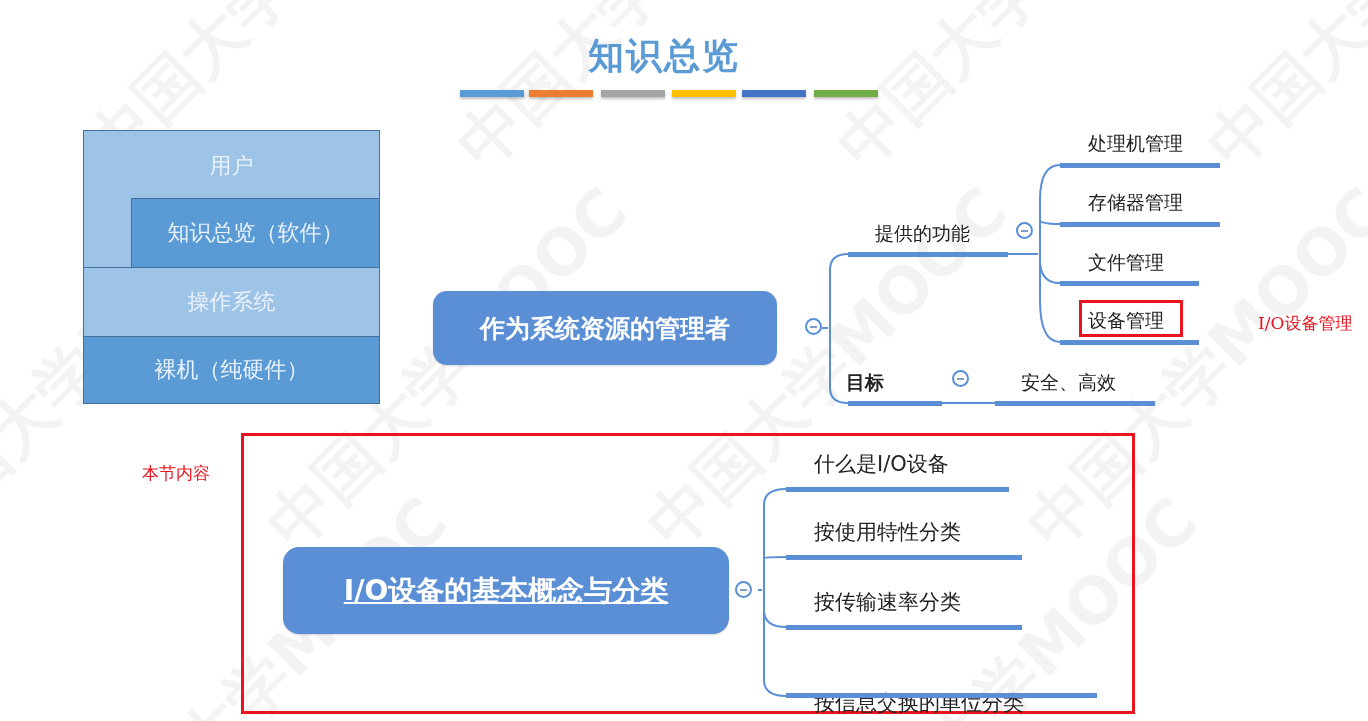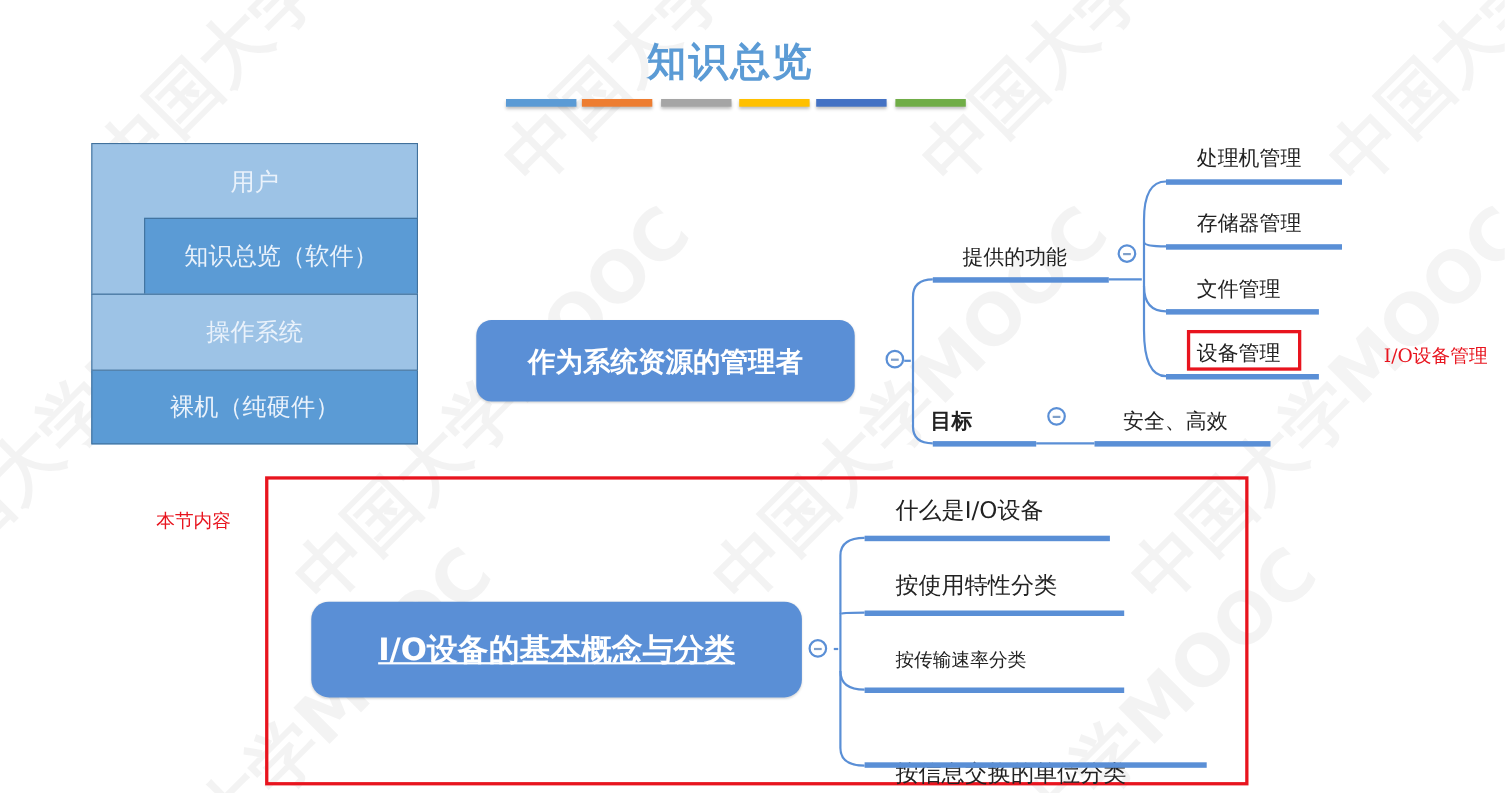--- a/index.html
+++ b/index.html
@@ -156,17 +156,17 @@
   <span>I/O设备的基本概念与分类</span>
 </div>
 <div class="collapse" style="left:735px; top:581px;"></div>
 
 <div class="branch-label" style="left:814px; top:450px; font-size:21px;">什么是I/O设备</div>
 <div class="branch-line" style="left:786px; top:487px; width:223px;"></div>
 
 <div class="branch-label" style="left:814px; top:518px; font-size:21px;">按使用特性分类</div>
 <div class="branch-line" style="left:786px; top:555px; width:236px;"></div>
 
-<div class="branch-label" style="left:814px; top:588px; font-size:17px;">按传输速率分类</div>
+<div class="branch-label" style="left:814px; top:588px; font-size:21px;">按传输速率分类</div>
 <div class="branch-line" style="left:786px; top:625px; width:236px;"></div>
 
 <div class="branch-label" style="left:814px; top:656px; font-size:21px;margin-top:33px;">按信息交换的单位分类</div>
 <div class="branch-line" style="left:786px; top:693px; width:311px;"></div>
 
 </body></html>

